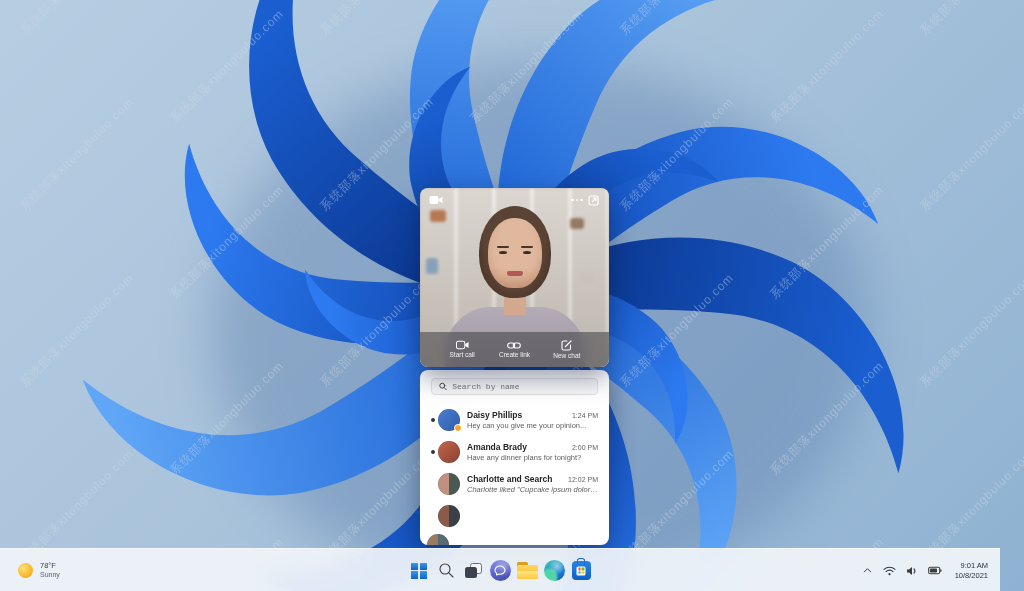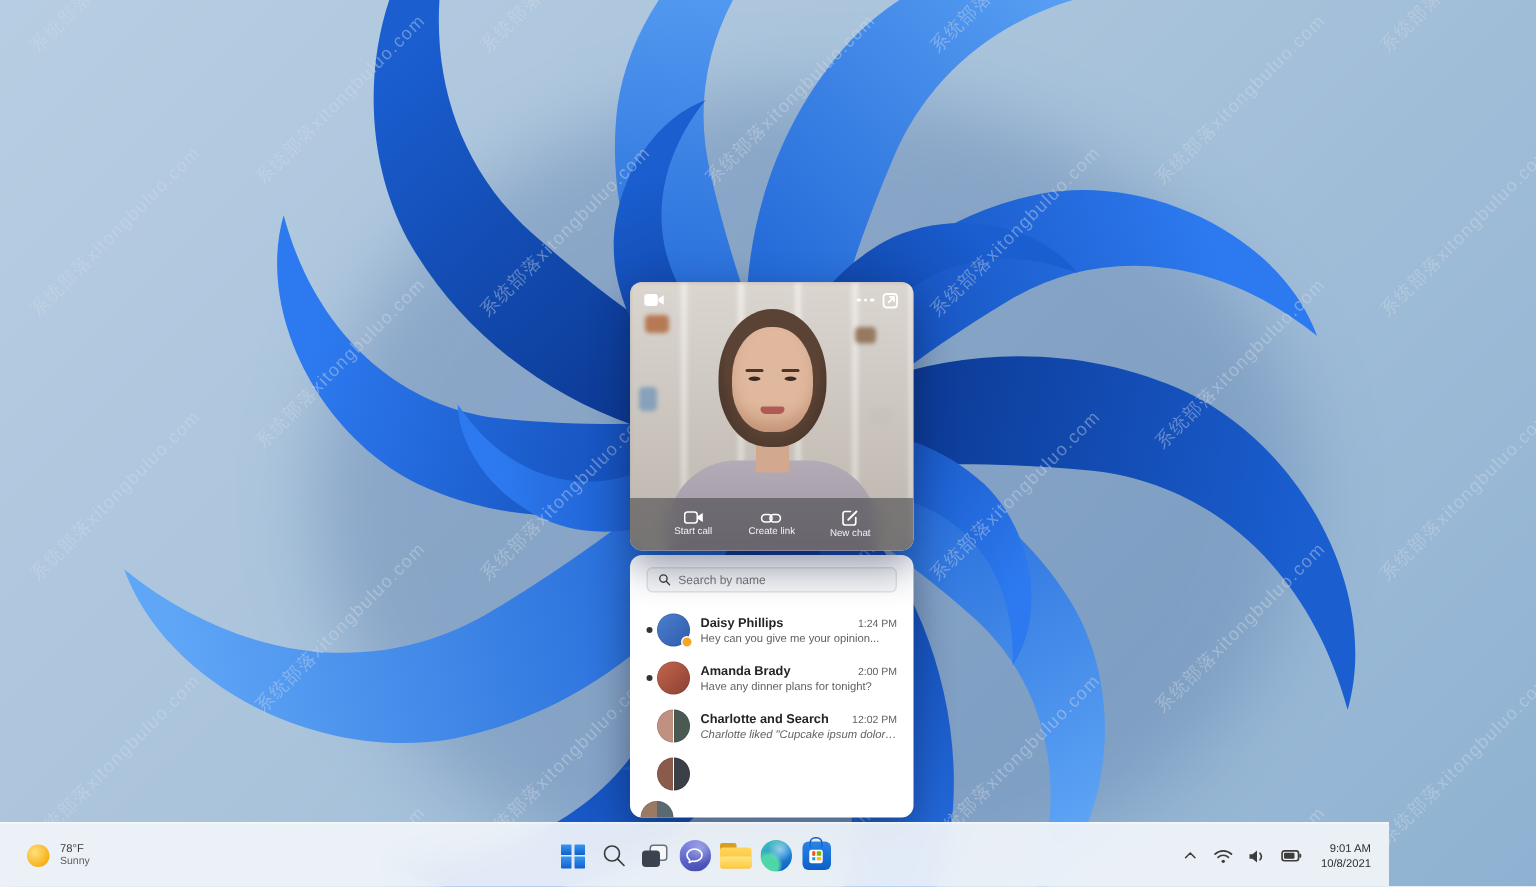--- a/index.html
+++ b/index.html
@@ -53,41 +53,41 @@
   .action-bar { position:absolute; left:0; right:0; bottom:0; height:35px; display:flex; padding:0 16px;
     background:rgba(62,62,66,0.55); backdrop-filter:blur(6px); z-index:2; }
   .action { flex:1; display:flex; flex-direction:column; align-items:center; justify-content:center; gap:2px; cursor:pointer; }
   .action .lbl { font-size:6.5px; color:#f2f2f2; line-height:1; }
 
   .panel { margin-top:3px; width:189px; height:175px; background:#ffffff; border-radius:8px; overflow:hidden;
     box-shadow:0 10px 26px rgba(10,25,60,0.45); }
   .searchbox { margin:8px 11px 9px; height:17px; background:#f7f7f8; border:1px solid #e2e2e4; border-radius:4px;
     display:flex; align-items:center; gap:5px; padding:0 7px; }
   .searchbox input { border:0; outline:0; background:transparent; font-size:8px; color:#424242; width:100%;
-    font-family:Liberation Sans, sans-serif; }
+    font-family:Liberation Mono, monospace; }
   .searchbox input::placeholder { color:#767676; }
 
   .chat-list { padding:0 11px; }
   .chat-row { height:32px; display:flex; align-items:center; cursor:pointer; }
   .unread-dot { width:4px; height:4px; border-radius:50%; background:#33343a; margin-right:3px; flex:0 0 4px; }
   .unread-dot.hidden { visibility:hidden; }
   .avatar { position:relative; width:22px; height:22px; border-radius:50%; flex:0 0 22px; margin-right:7px;
     box-shadow:inset 0 0 0 0.5px rgba(0,0,0,0.15); }
   .badge { display:none; position:absolute; right:-2px; bottom:-1px; width:8px; height:8px; border-radius:50%;
     border:1.5px solid #fff; }
   .chat-texts { flex:1; min-width:0; display:flex; flex-direction:column; gap:1px; }
   .chat-top { display:flex; align-items:baseline; }
   .chat-name { font-size:8.5px; font-weight:bold; color:#242424; flex:1; white-space:nowrap; overflow:hidden; }
   .chat-time { font-size:7px; color:#616161; margin-left:6px; }
   .chat-preview { font-size:7.5px; color:#616161; white-space:nowrap; overflow:hidden; text-overflow:ellipsis; }
   .chat-preview.italic { font-style:italic; }
   .partial-row { display:flex; padding-left:7px; margin-top:2px; }
 
   
-  .taskbar { position:absolute; left:0; bottom:0; width:926px; height:43px; z-index:6;
+  .taskbar { position:absolute; left:0; bottom:0; width:1000px; height:43px; z-index:6;
     background:rgba(240,244,249,0.93); backdrop-filter:blur(10px); border-top:1px solid rgba(255,255,255,0.5);
     display:flex; align-items:center; }
   .weather { position:absolute; left:10px; top:0; height:43px; display:flex; align-items:center; gap:7px;
     padding:0 8px; border-radius:4px; cursor:pointer; }
   .sun { width:15px; height:15px; border-radius:50%; background:radial-gradient(circle at 35% 35%,#ffe07a,#f6ae17 75%); }
   .weather-text { display:flex; flex-direction:column; line-height:1.25; }
   .weather-temp { font-size:7.5px; color:#3a3a3a; }
   .weather-cond { font-size:7px; color:#5f5f5f; }
 
   .center-icons { position:absolute; left:50%; transform:translateX(-50%); top:0; height:43px;

